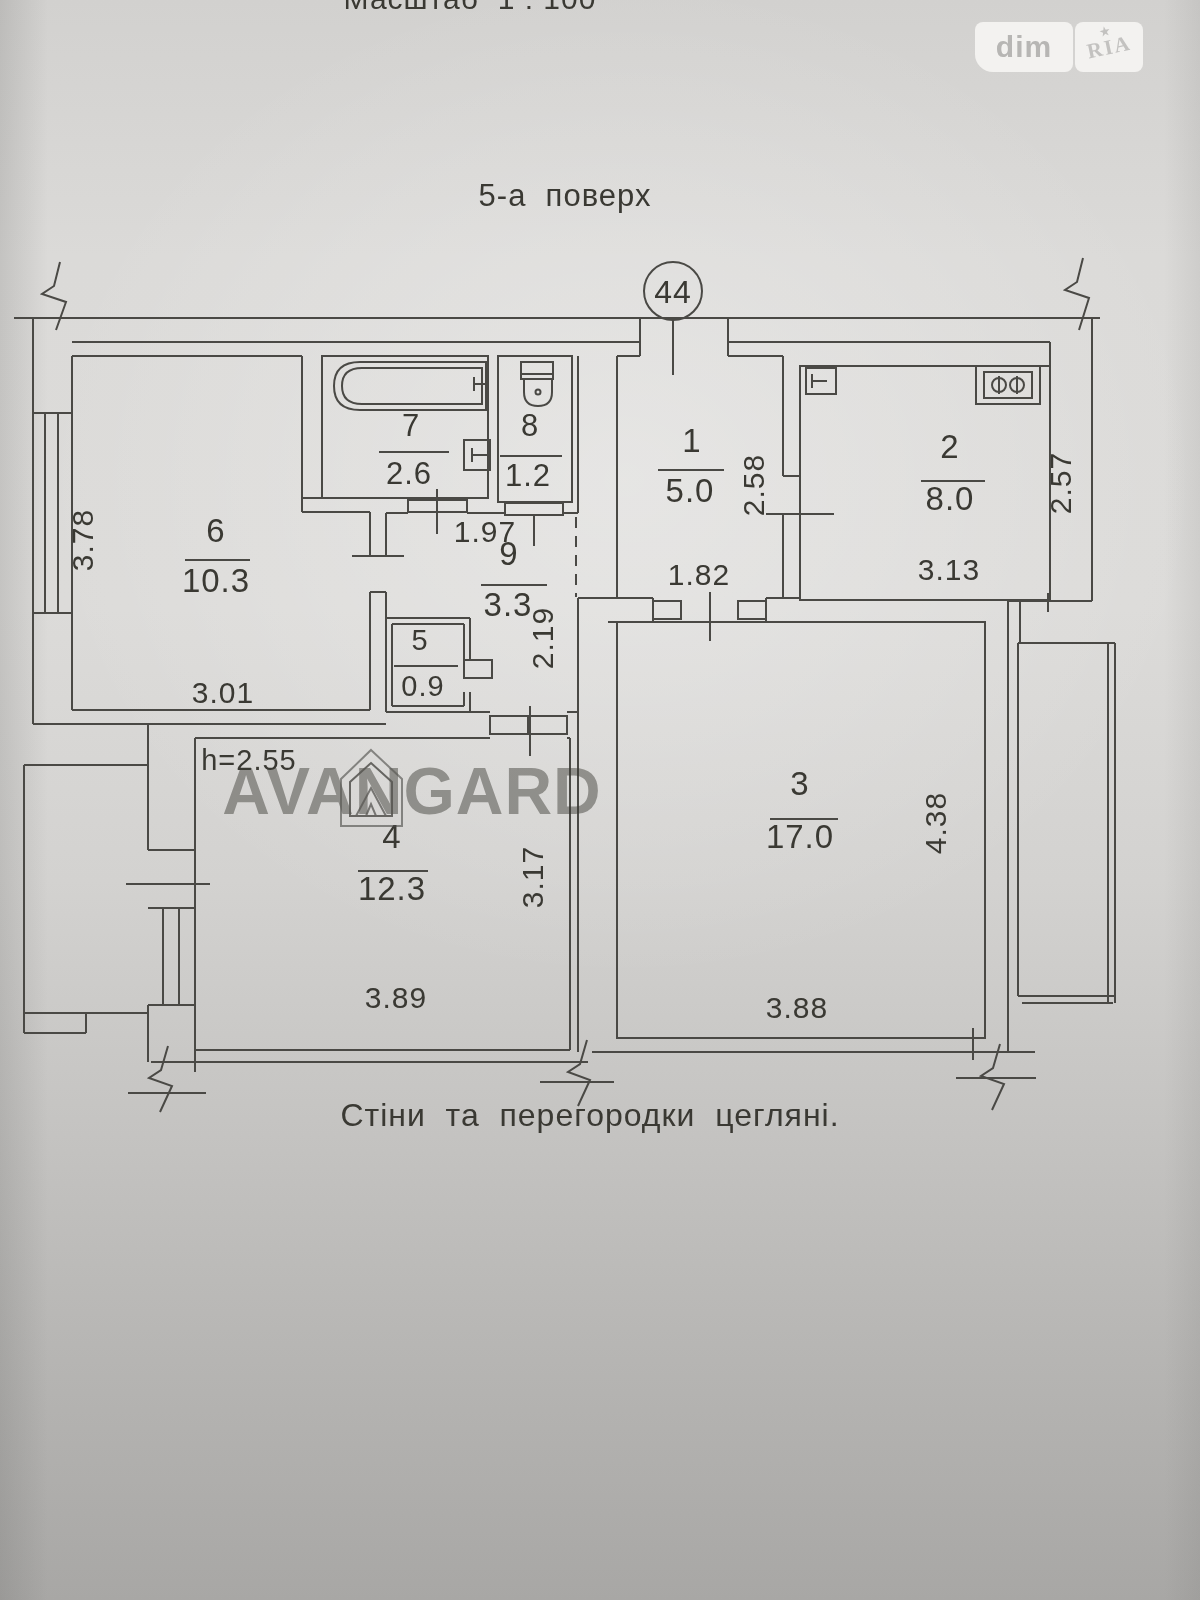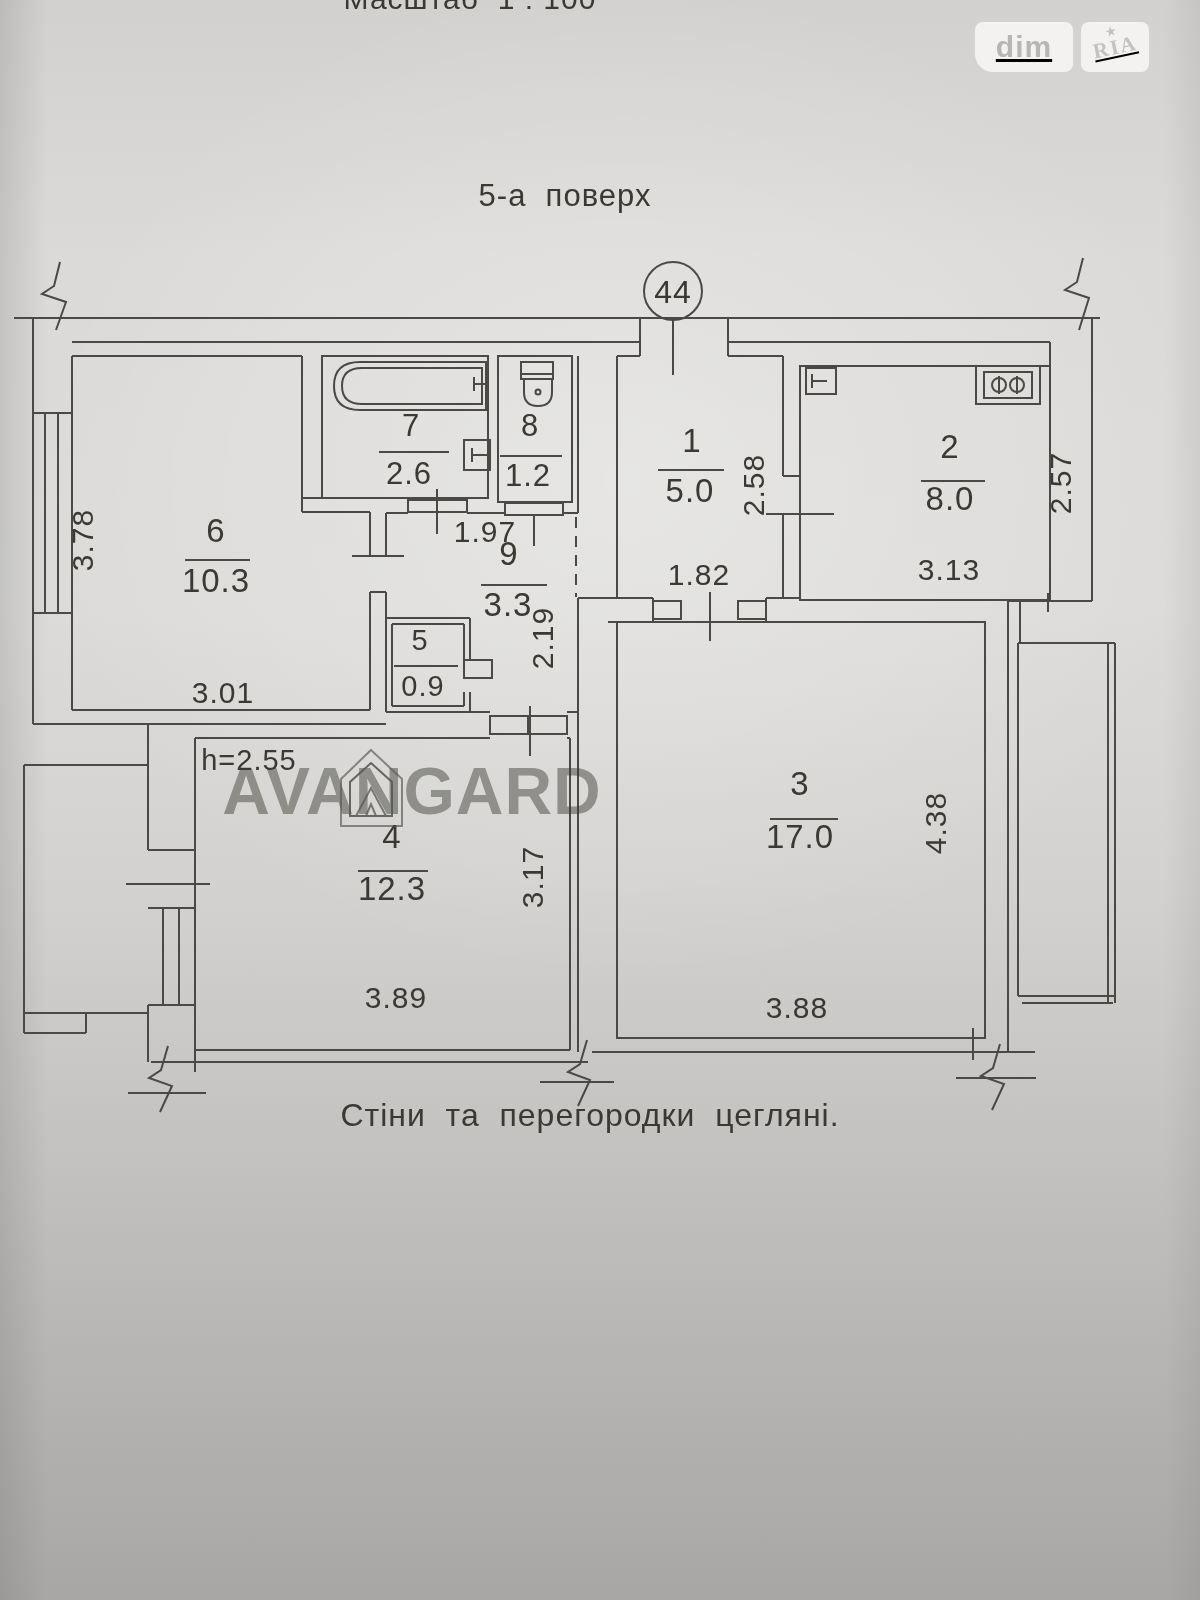--- a/index.html
+++ b/index.html
@@ -11,21 +11,21 @@
   .edgeshade{position:absolute;inset:0;pointer-events:none;
          background:linear-gradient(90deg,rgba(90,90,88,0.18) 0%,rgba(90,90,88,0) 4%,rgba(90,90,88,0) 97%,rgba(90,90,88,0.10) 100%);}
   svg.plan{position:absolute;left:0;top:0;}
   svg.plan line, svg.plan path, svg.plan rect, svg.plan circle, svg.plan polyline{
       stroke:#4a4945;stroke-width:2;fill:none;}
   svg.plan text{fill:#3a3933;text-anchor:middle;letter-spacing:1px;}
   .pre{white-space:pre;}
   .t29{font-size:29px;} .t30{font-size:30px;} .t31{font-size:31px;}
   .t33{font-size:33px;} .t32{font-size:32px;}
   .wm-text{font-size:66px;font-weight:bold;letter-spacing:7px;fill:#6f8296;opacity:0.58;text-anchor:start;}
-  .badge{position:absolute;left:975px;top:22px;display:flex;gap:8px;text-decoration:underline;}
+  .badge{position:absolute;left:975px;top:22px;display:flex;gap:2px;}
   .badge .bx{background:rgba(247,246,244,0.88);height:50px;display:flex;align-items:center;justify-content:center;}
   .badge .bleft{width:98px;border-radius:8px 8px 8px 18px;}
   .badge .bright{width:68px;border-radius:8px;position:relative;}
   .badge .dimtxt{color:#b7b6b4;font-size:30px;font-weight:600;letter-spacing:1px;}
   .badge .riatxt{color:#c3c2c0;font-size:21px;font-weight:bold;font-family:"Liberation Serif",serif;
                  letter-spacing:2px;transform:rotate(-12deg);display:inline-block;}
   .badge .star{position:absolute;left:24px;top:2px;font-size:13px;color:#c3c2c0;transform:rotate(-12deg);}
 </style>
 </head>
 <body>

